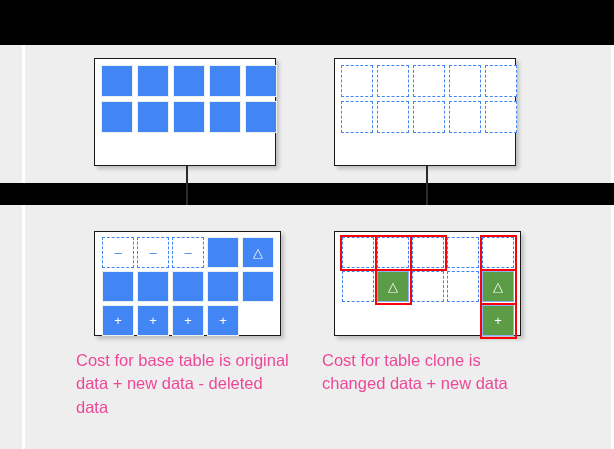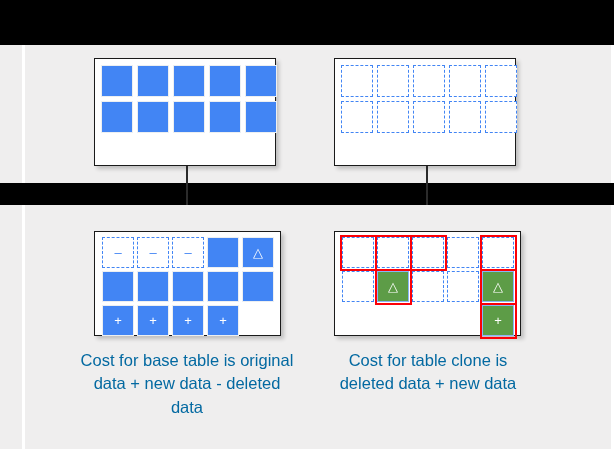--- a/index.html
+++ b/index.html
@@ -127,22 +127,22 @@
     border-left: 5px solid transparent;
     border-right: 5px solid transparent;
     border-top: 9px solid #2b2b2b;
   }
   #arrow-left  { left: 186px; top: 166px; height: 58px; }
   #arrow-right { left: 426px; top: 166px; height: 58px; }
 
   
   .caption {
     position: absolute;
-    text-align: center;
-    color: #0369a1;
+    text-align: left;
+    color: #ec4899;
     font-size: 16.5px;
     line-height: 1.42;
     font-family: "Liberation Sans", sans-serif;
   }
   #caption-base  { left: 76px;  top: 349px; width: 222px; }
   #caption-clone { left: 322px; top: 349px; width: 212px; }
 </style>
 </head>
 <body>
 
@@ -253,13 +253,13 @@
       <div class="cell empty"></div>
       <div class="cell empty"></div>
       <div class="cell empty"></div>
       <div class="cell changed outlined">
         <span class="glyph">+</span>
       </div>
     </div>
 </div>
 
 <div class="caption" id="caption-base">Cost for base table is original data + new data - deleted data</div>
-<div class="caption" id="caption-clone">Cost for table clone is deleted data + new data</div>
+<div class="caption" id="caption-clone">Cost for table clone is changed data + new data</div>
 
 </body></html>

